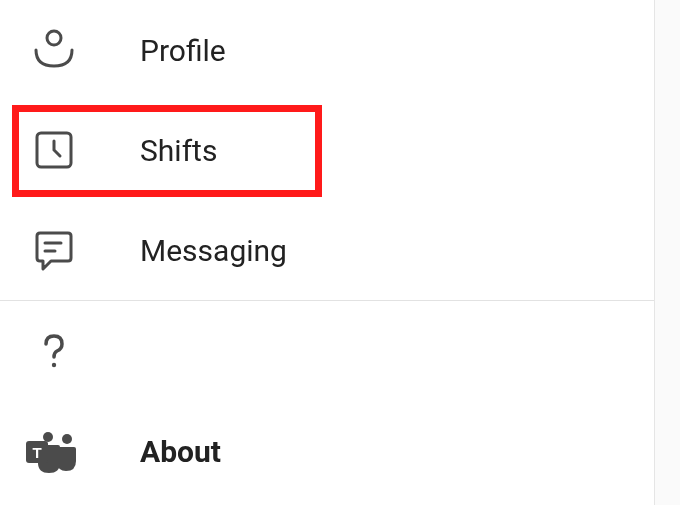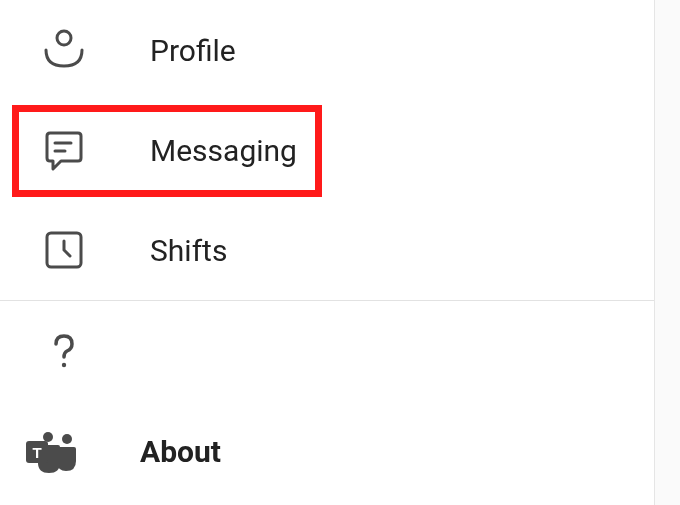--- a/index.html
+++ b/index.html
@@ -26,21 +26,21 @@
       top: 0;
       width: 26px;
       height: 100%;
       border-left: 1px solid #e5e5e5;
       background: #fafafa;
     }
     .menu-item {
       display: flex;
       align-items: center;
       height: 100px;
-      padding-left: 40px;
+      padding-left: 30px;
       cursor: pointer;
     }
     .icon-slot {
       width: 48px;
       height: 48px;
       display: flex;
       align-items: center;
       justify-content: center;
       flex-shrink: 0;
     }
@@ -77,39 +77,39 @@
   <div class="menu-item">
     <div class="icon-slot">
       <svg width="44" height="44" viewBox="0 0 44 44" fill="none">
         <circle cx="22" cy="10" r="7" stroke="#4b4b4b" stroke-width="3"></circle>
         <path d="M4 22 Q4 38 22 38 Q40 38 40 22" stroke="#4b4b4b" stroke-width="3" fill="none" stroke-linecap="round"></path>
       </svg>
     </div>
     <span class="label">Profile</span>
   </div>
 
+  <div class="menu-item">
+    <div class="icon-slot">
+      <svg width="42" height="42" viewBox="0 0 42 42" fill="none">
+        <rect x="4" y="4" width="34" height="34" rx="4" stroke="#4b4b4b" stroke-width="3"></rect>
+        <path d="M21 12 V21 L27 27" stroke="#4b4b4b" stroke-width="3" stroke-linecap="round" fill="none"></path>
+      </svg>
+    </div>
+    <span class="label">Shifts</span>
+  </div>
+
   <div class="menu-item" style="position: relative;">
     <div class="icon-slot">
       <svg width="42" height="42" viewBox="0 0 42 42" fill="none">
         <path d="M7 4 H35 Q38 4 38 7 V29 Q38 32 35 32 H18 L10 40 V32 H7 Q4 32 4 29 V7 Q4 4 7 4 Z" stroke="#4b4b4b" stroke-width="3" fill="none" stroke-linejoin="round"></path>
         <line x1="12" y1="14" x2="28" y2="14" stroke="#4b4b4b" stroke-width="3" stroke-linecap="round"></line>
         <line x1="12" y1="22" x2="22" y2="22" stroke="#4b4b4b" stroke-width="3" stroke-linecap="round"></line>
       </svg>
     </div>
     <span class="label">Messaging</span>
-  </div>
-
-  <div class="menu-item">
-    <div class="icon-slot">
-      <svg width="42" height="42" viewBox="0 0 42 42" fill="none">
-        <rect x="4" y="4" width="34" height="34" rx="4" stroke="#4b4b4b" stroke-width="3"></rect>
-        <path d="M21 12 V21 L27 27" stroke="#4b4b4b" stroke-width="3" stroke-linecap="round" fill="none"></path>
-      </svg>
-    </div>
-    <span class="label">Shifts</span>
   </div>
 
   <div class="divider"></div>
 
   <div class="menu-item">
     <div class="icon-slot">
       <svg width="42" height="42" viewBox="0 0 42 42" fill="none">
         <path d="M13 14 Q13 6 21 6 Q29 6 29 14 Q29 19 24 21 Q21 22.5 21 27" stroke="#4b4b4b" stroke-width="3.5" fill="none" stroke-linecap="round"></path>
         <circle cx="21" cy="35" r="2.2" fill="#4b4b4b"></circle>
       </svg>

